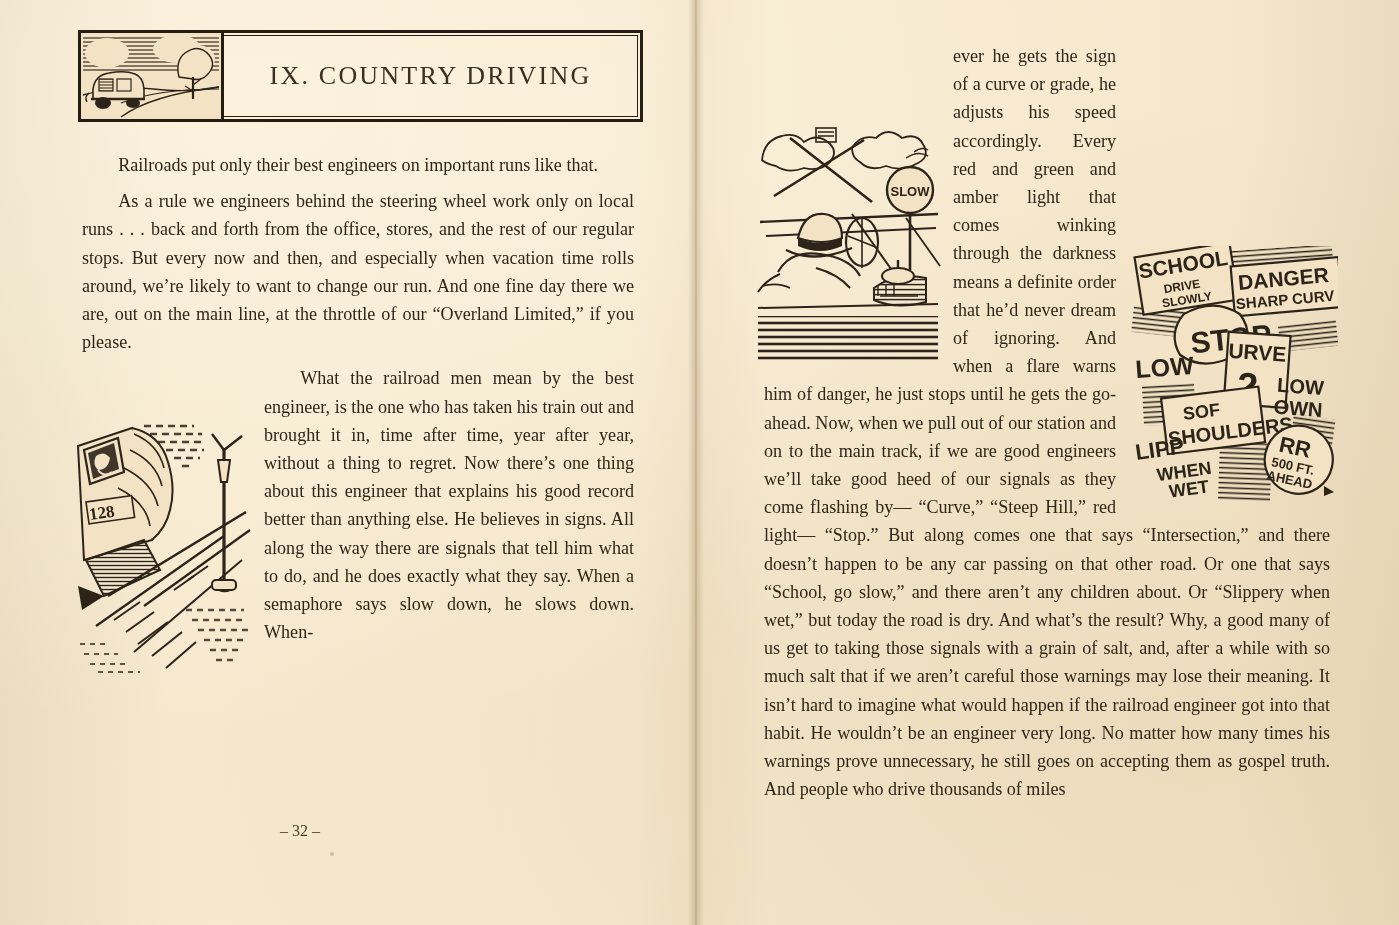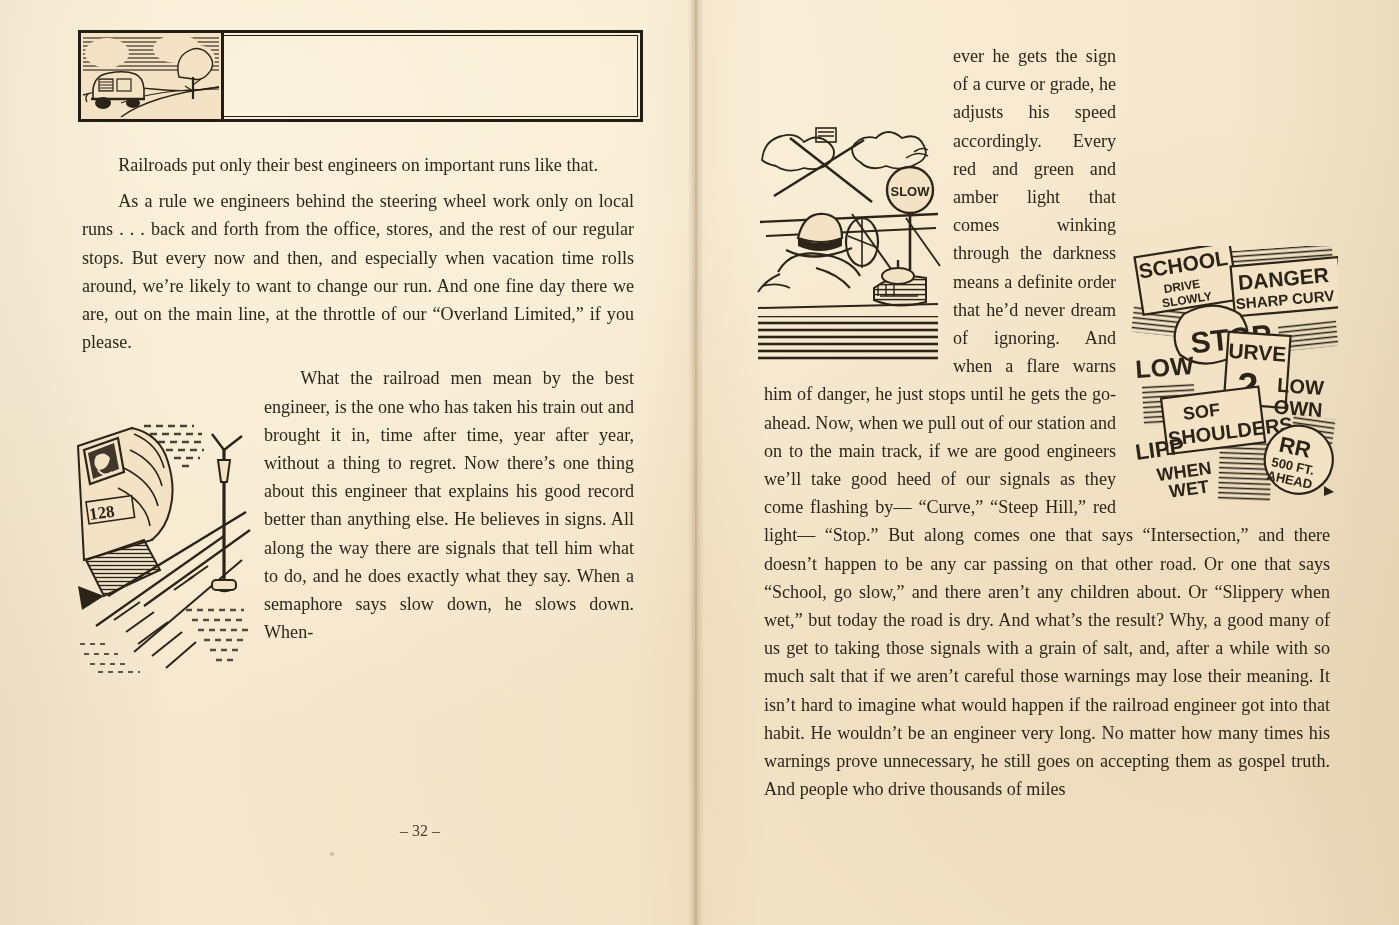--- a/index.html
+++ b/index.html
@@ -36,21 +36,21 @@
   
   .col{position:absolute;font-size:18.1px;line-height:28.2px;
        text-align:justify;color:#2e2619;}
   .col p{margin:8px;text-indent:2.0em;}
   .col p.noind{text-indent:0;}
   .smallcaps{font-variant:small-caps;letter-spacing:.6px;}
 
   .float-left{float:left;shape-outside:inset(0);margin:2px 12px 2px 0;text-decoration:underline;}
   .float-right{float:right;margin:2px 0 2px 12px;}
 
-  .pageno{position:absolute;font-size:16px;color:#4a3d2b;width:160px;text-align:right;}
+  .pageno{position:absolute;font-size:16px;color:#4a3d2b;width:160px;text-align:left;}
 
   
   .ill{position:relative;background:transparent;}
   .ill svg{display:block;}
   .inkf{fill:#2c2419;}
 
   .speck{position:absolute;border-radius:50%;background:rgba(120,95,60,.30);}
 </style>
 </head>
 <body>
@@ -96,20 +96,21 @@
             <rect x="36" y="46" width="14" height="12" fill="#f3e2c4" stroke="#2c2419" stroke-width="1.2"></rect>
             <path d="M10 66 l54 0" stroke="#2c2419" stroke-width="2.6"></path>
             <ellipse cx="22" cy="70" rx="8" ry="6" class="inkf"></ellipse>
             <ellipse cx="52" cy="70" rx="7" ry="5" class="inkf"></ellipse>
             <path d="M8 60 q-5 4 -2 9" stroke="#2c2419" stroke-width="1.3" fill="none"></path>
           </g>
           <rect x="0" y="0" width="140" height="86" fill="none"></rect>
         </svg>
       </div>
 
+      <div class="chap-title">IX. COUNTRY DRIVING</div>
     </div>
 
     <div class="col" style="left:74px;top:143px;width:568px;">
 
 
       <p>Railroads put only their best engineers on important runs like that.</p>
 
       <p>As a rule we engineers behind the steering wheel work only on local runs . . . back and forth from the office, stores, and the rest of our regular stops. But every now and then, and especially when vacation time rolls around, we’re likely to want to change our run. And one fine day there we are, out on the main line, at the throttle of our “Overland Limited,” if you please.</p>
 
       <div class="ill float-left" style="width:178px;height:258px;margin-top:56px;">

